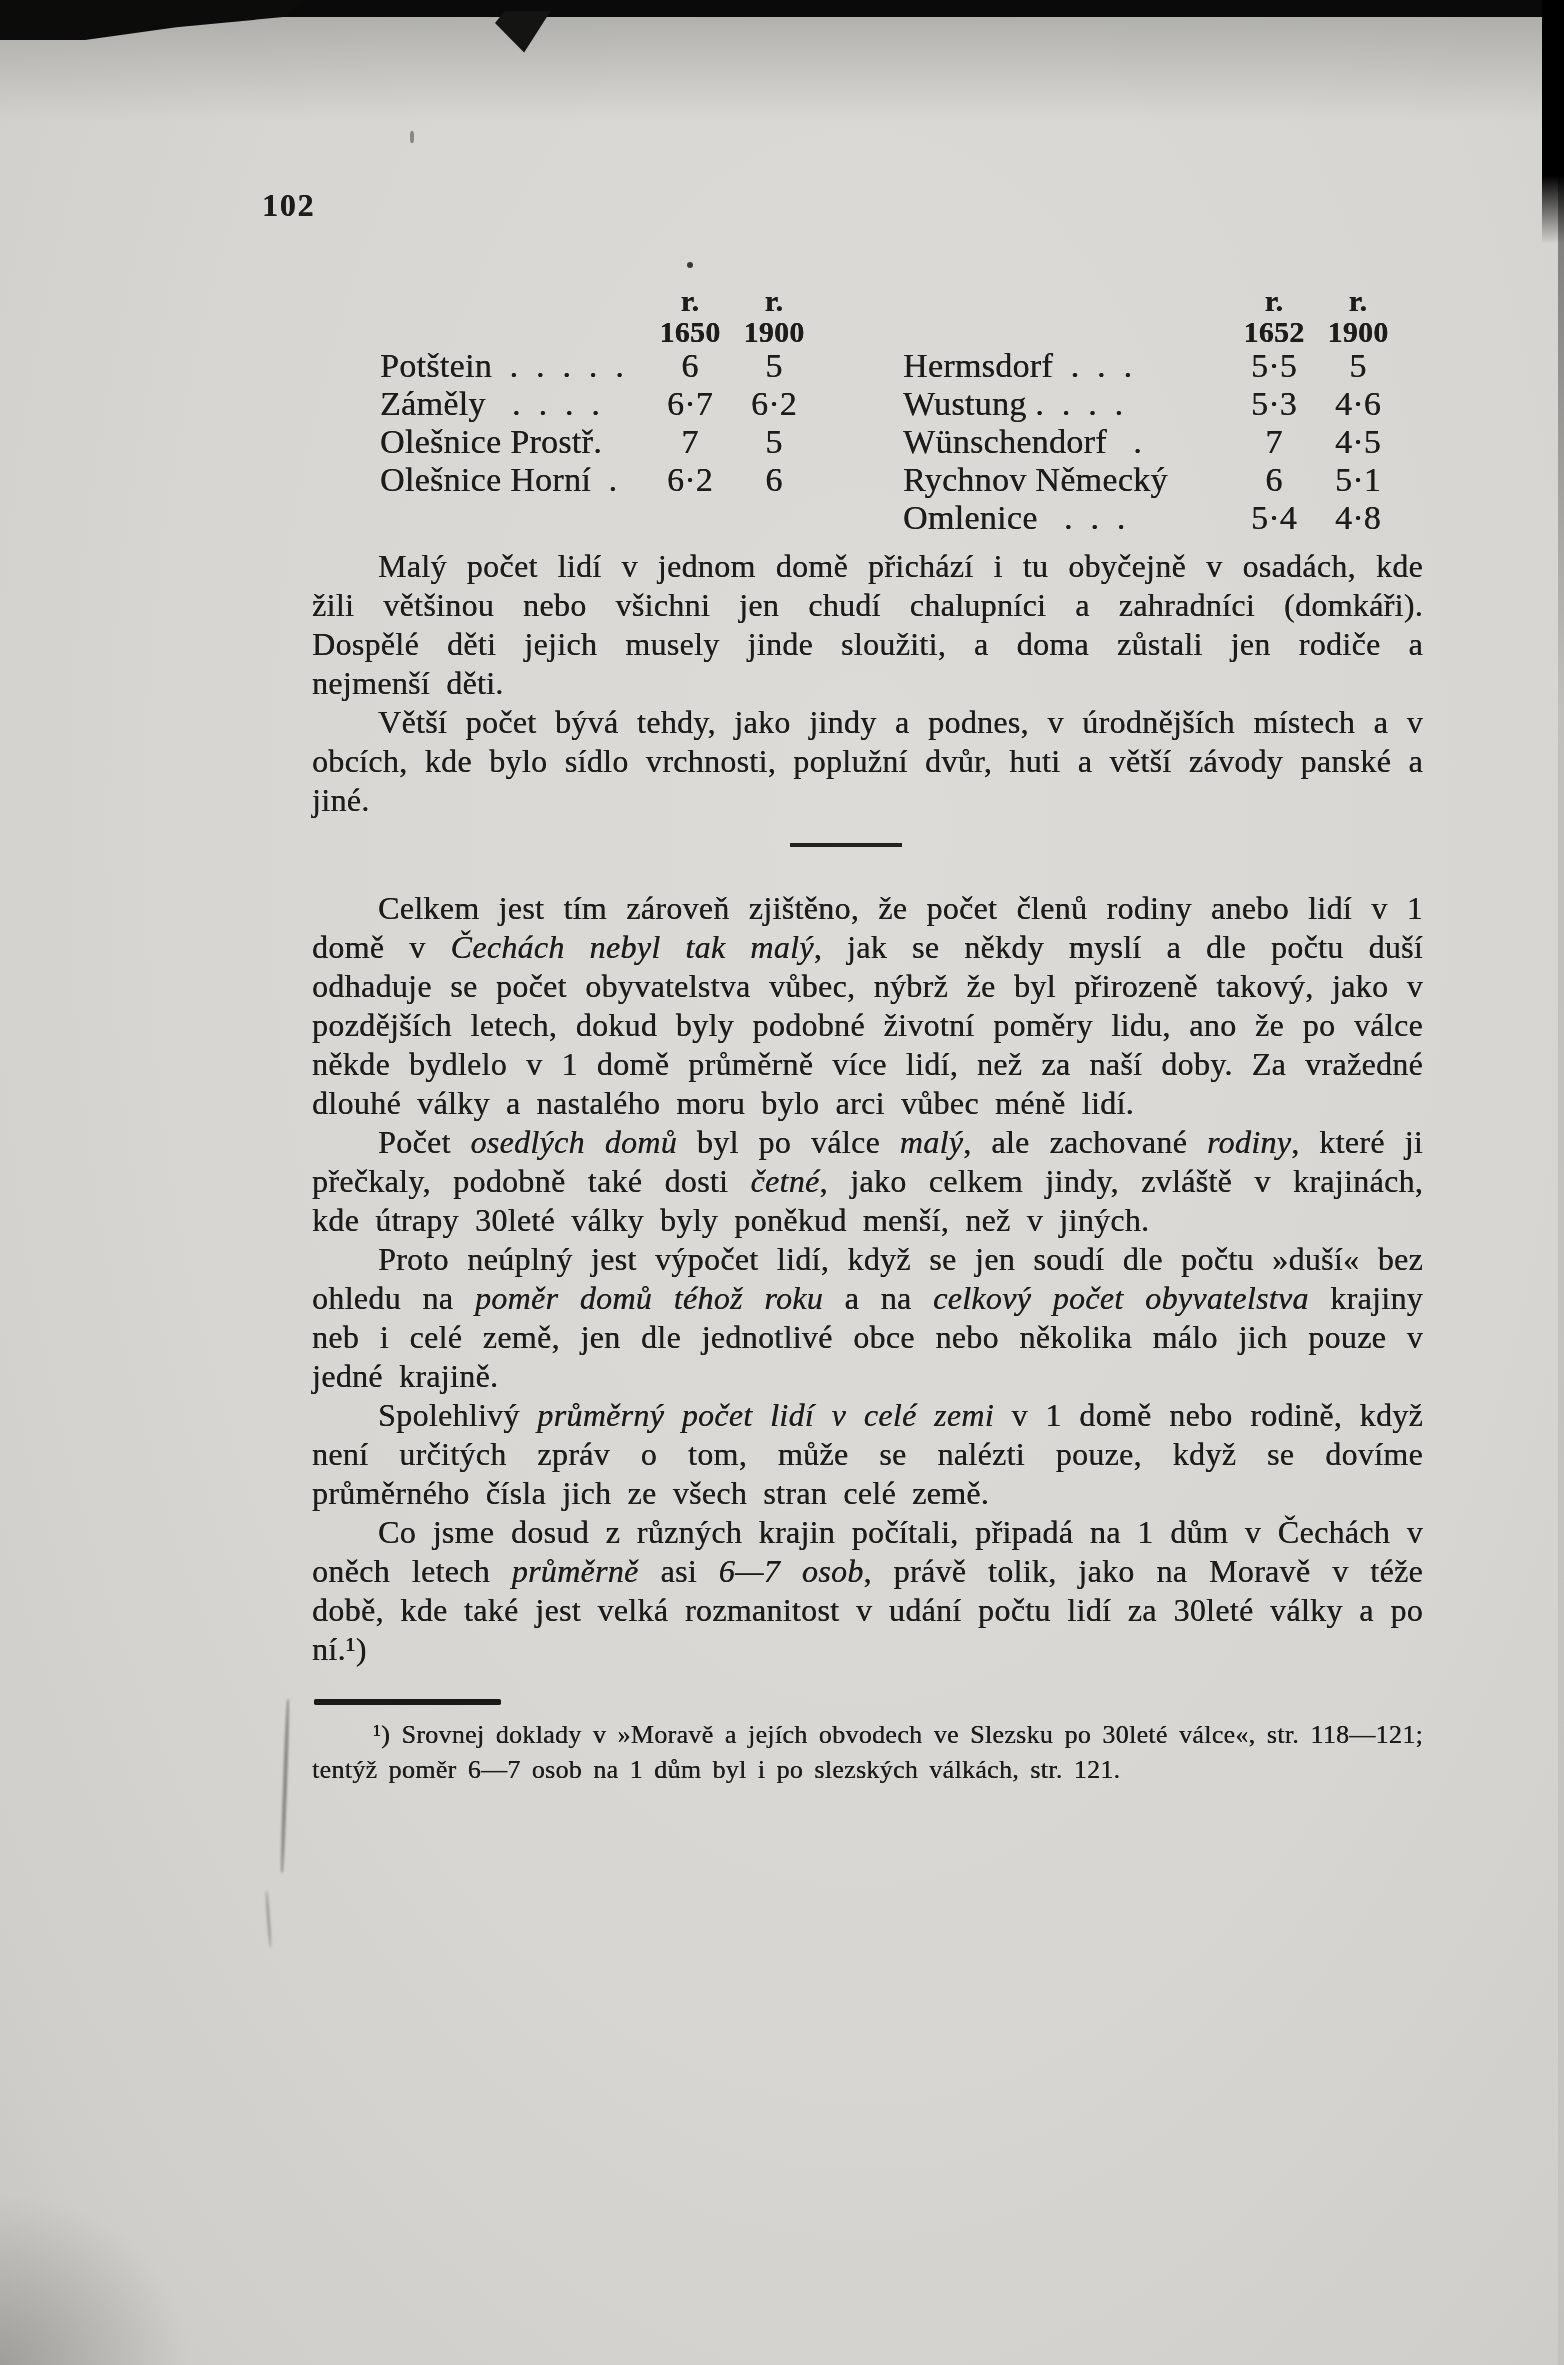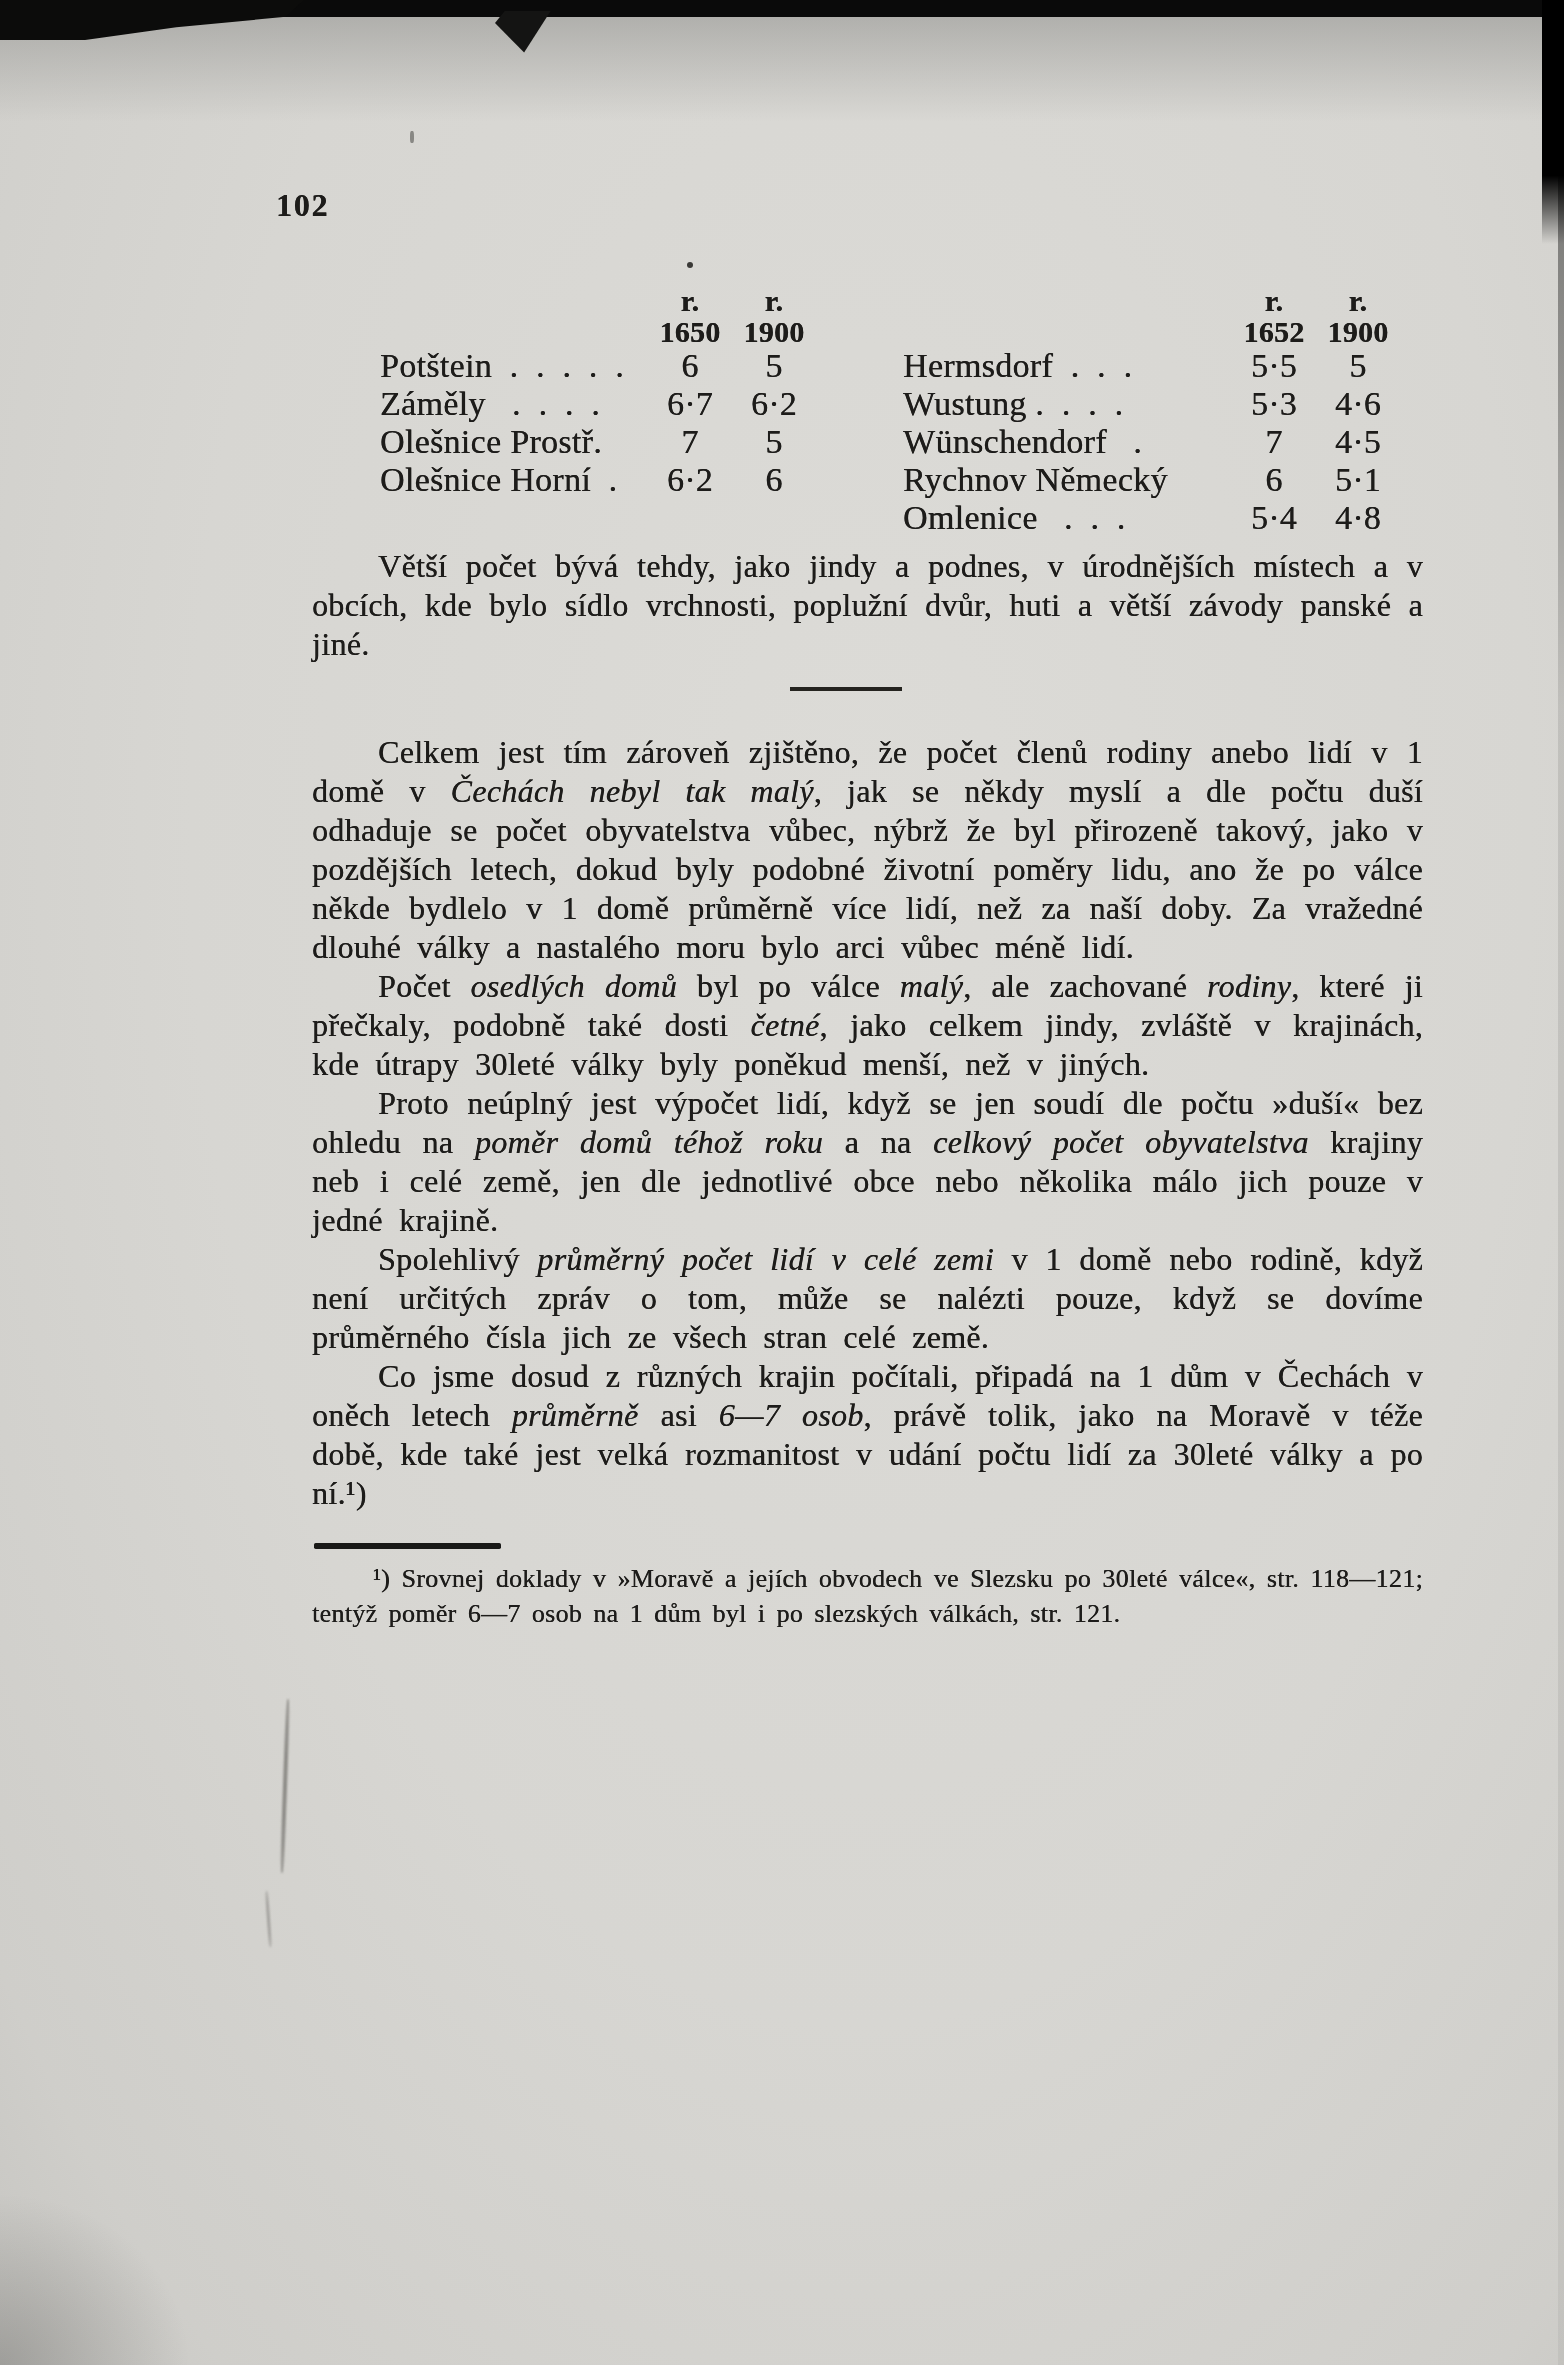--- a/index.html
+++ b/index.html
@@ -26,21 +26,21 @@
     background:linear-gradient(rgba(0,0,0,.55), rgba(0,0,0,.10) 30%, rgba(0,0,0,.05));}
   .corner-bl{position:absolute;bottom:0;left:0;width:192px;height:174px;
     background:radial-gradient(ellipse at 0% 100%, rgba(40,40,38,.25), rgba(0,0,0,0) 70%);}
   .speck{position:absolute;width:6.1px;height:6.1px;background:#3a3936;border-radius:50%;}
   .mark-left{position:absolute;left:283px;top:1699px;width:3.5px;height:174px;
     background:rgba(50,48,44,.45);border-radius:45%;transform:rotate(2deg);filter:blur(0.9px);}
   .mark-left2{position:absolute;left:267px;top:1891px;width:2.6px;height:56px;
     background:rgba(50,48,44,.30);border-radius:45%;transform:rotate(-4deg);filter:blur(0.9px);}
 
   
-  .pageno{position:absolute;left:276px;top:187px;font-size:32px;font-weight:bold;letter-spacing:1.7px;
+  .pageno{position:absolute;left:262px;top:187px;font-size:32px;font-weight:bold;letter-spacing:1.7px;
     text-shadow:0.3px 0 0 currentColor;}
   .col{
     position:absolute;left:312px;top:276px;width:1111px;
     font-size:32px;line-height:39px;
     text-align:justify;
     word-spacing:7.9px;letter-spacing:0.3px;
     text-shadow:0.3px 0 0 currentColor;
   }
   .par{margin:0;text-indent:66px;}
   .it{font-style:italic;}
@@ -141,20 +141,21 @@
         </div>
         <div class="trow">
           <span class="tname">Omlenice   .  .  .</span>
           <span class="tval">5·4</span>
           <span class="tval">4·8</span>
         </div>
       </div>
 
     </div>
 
+    <p class="par"><span>Malý počet lidí v jednom domě přichází i tu obyčejně v osadách, kde žili většinou nebo všichni jen chudí chalupníci a zahradníci (domkáři). Dospělé děti jejich musely jinde sloužiti, a doma zůstali jen rodiče a nejmenší děti.</span></p>
     <p class="par"><span>Větší počet bývá tehdy, jako jindy a podnes, v úrodnějších místech a v obcích, kde bylo sídlo vrchnosti, poplužní dvůr, huti a větší závody panské a jiné.</span></p>
 
     <div class="sep"></div>
 
     <p class="par p-after-sep"><span>Celkem jest tím zároveň zjištěno, že počet členů rodiny anebo lidí v 1 domě v </span><span class="it">Čechách nebyl tak malý</span><span>, jak se někdy myslí a dle počtu duší odhaduje se počet obyvatelstva vůbec, nýbrž že byl přirozeně takový, jako v pozdějších letech, dokud byly podobné životní poměry lidu, ano že po válce někde bydlelo v 1 domě průměrně více lidí, než za naší doby. Za vražedné dlouhé války a nastalého moru bylo arci vůbec méně lidí.</span></p>
     <p class="par"><span>Počet </span><span class="it">osedlých domů</span><span> byl po válce </span><span class="it">malý</span><span>, ale zachované </span><span class="it">rodiny</span><span>, které ji přečkaly, podobně také dosti </span><span class="it">četné</span><span>, jako celkem jindy, zvláště v krajinách, kde útrapy 30leté války byly poněkud menší, než v jiných.</span></p>
     <p class="par"><span>Proto neúplný jest výpočet lidí, když se jen soudí dle počtu »duší« bez ohledu na </span><span class="it">poměr domů téhož roku</span><span> a na </span><span class="it">celkový počet obyvatelstva</span><span> krajiny neb i celé země, jen dle jednotlivé obce nebo několika málo jich pouze v jedné krajině.</span></p>
     <p class="par"><span>Spolehlivý </span><span class="it">průměrný počet lidí v celé zemi</span><span> v 1 domě nebo rodině, když není určitých zpráv o tom, může se nalézti pouze, když se dovíme průměrného čísla jich ze všech stran celé země.</span></p>
     <p class="par"><span>Co jsme dosud z různých krajin počítali, připadá na 1 dům v Čechách v oněch letech </span><span class="it">průměrně</span><span> asi </span><span class="it">6—7 osob</span><span>, právě tolik, jako na Moravě v téže době, kde také jest velká rozmanitost v udání počtu lidí za 30leté války a po ní.¹)</span></p>
 

